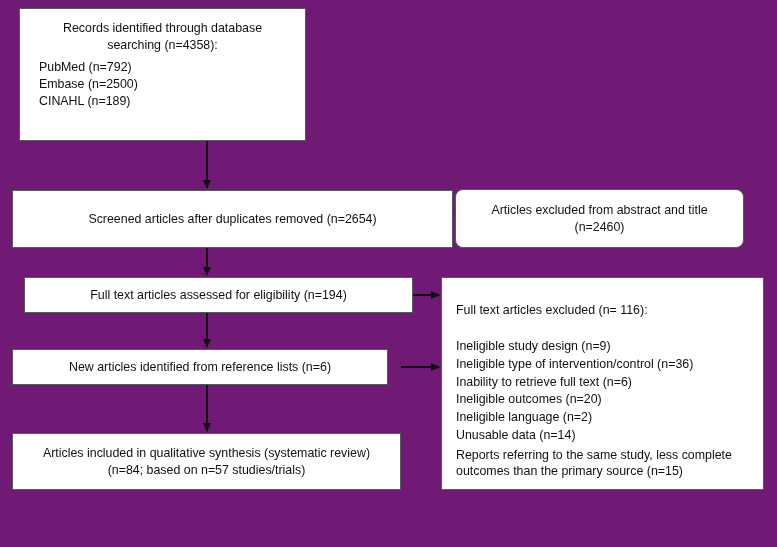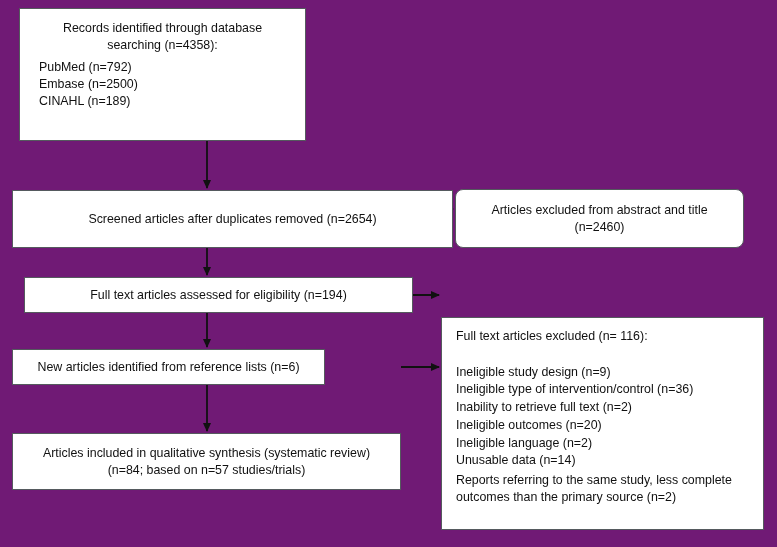--- a/index.html
+++ b/index.html
@@ -71,32 +71,31 @@
     left: 455px; top: 189px; width: 289px; height: 59px;
     padding: 0 14px;
     border-radius: 8px;
   }
   #node-fulltext {
     left: 12px;  top: 277px; width: 389px; height: 36px;
     padding: 0 14px;
     margin-left: 12px;
   }
   #node-newarticles {
-    left: 12px;  top: 349px; width: 313px; height: 36px;
+    left: 12px;  top: 349px; width: 376px; height: 36px;
     padding: 0 14px;
   }
   #node-included {
     left: 12px;  top: 433px; width: 389px; height: 57px;
     padding: 8px 14px;
   }
   #node-fulltext-excluded {
     left: 441px; top: 277px; width: 323px; height: 213px;
     padding: 10px 10px 8px 14px;
-    justify-content: flex-start;
-    margin-top: 40px;
+    justify-content: flex-end;
   }
   #node-fulltext-excluded .title {
     margin-bottom: 19px;
   }
   #node-fulltext-excluded .reason {
     margin-bottom: 1px;
   }
   #node-fulltext-excluded .reason.wrap {
     margin-top: 2px;
   }
@@ -154,20 +153,20 @@
   </div>
 
   <div class="node center" id="node-included">
     <div class="line">Articles included in qualitative synthesis (systematic review) (n=84; based on n=57 studies/trials)</div>
   </div>
 
   <div class="node left" id="node-fulltext-excluded">
     <div class="title line">Full text articles excluded (n= 116):</div>
     <div class="reason line">Ineligible study design (n=9)</div>
     <div class="reason line">Ineligible type of intervention/control (n=36)</div>
-    <div class="reason line">Inability to retrieve full text (n=2)</div>
+    <div class="reason line">Inability to retrieve full text (n=6)</div>
     <div class="reason line">Ineligible outcomes (n=20)</div>
     <div class="reason line">Ineligible language (n=2)</div>
     <div class="reason line">Unusable data (n=14)</div>
-    <div class="reason wrap line">Reports referring to the same study, less complete outcomes than the primary source (n=2)</div>
+    <div class="reason wrap line">Reports referring to the same study, less complete outcomes than the primary source (n=15)</div>
   </div>
 
 </div>
 
 </body></html>

